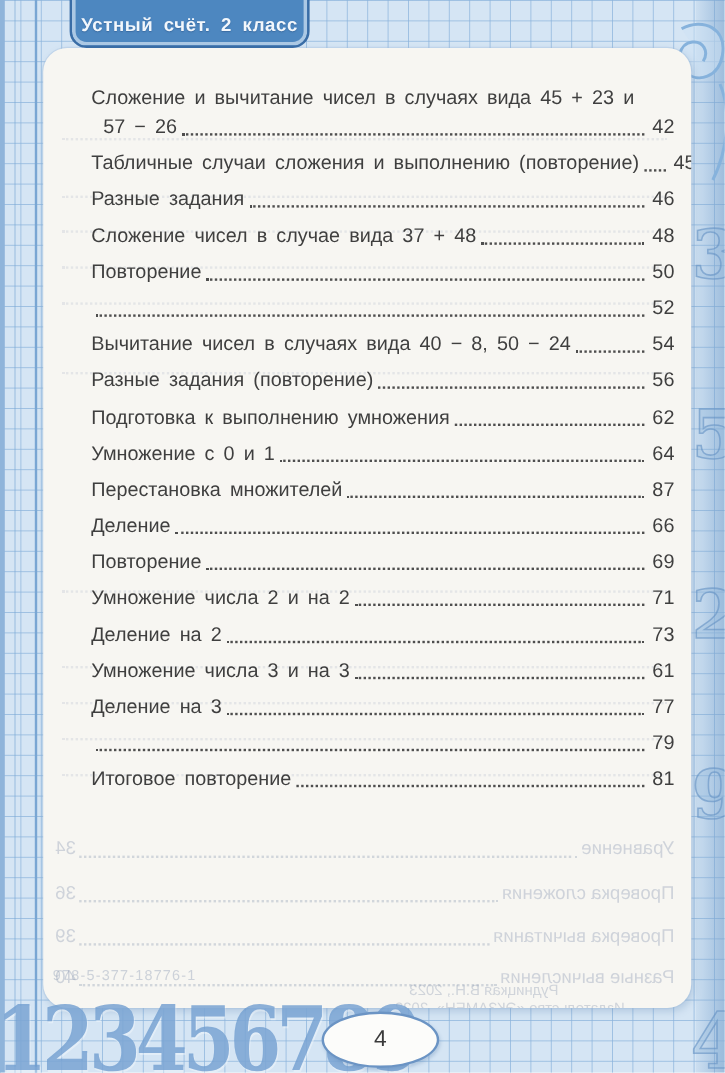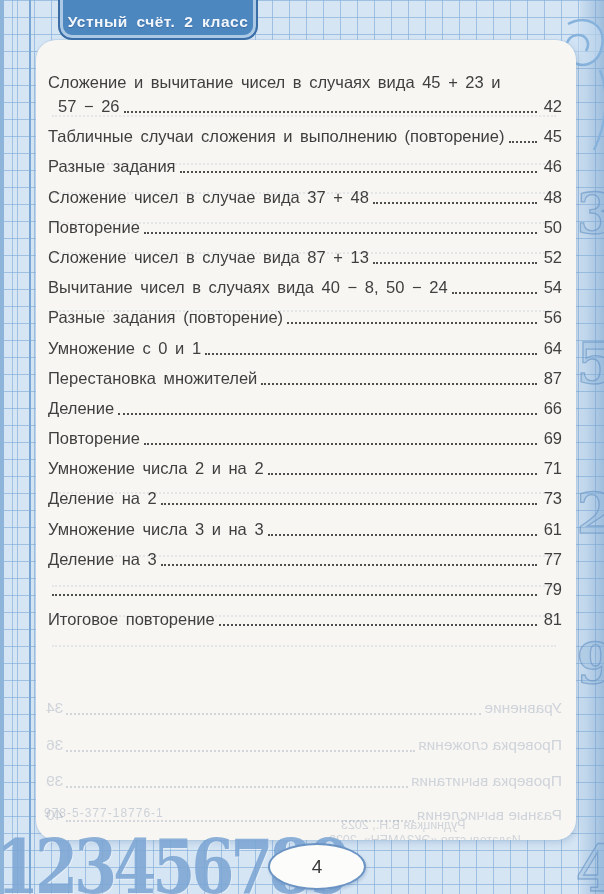--- a/index.html
+++ b/index.html
@@ -48,21 +48,21 @@
 
   
   .panel{
     position:absolute;left:36px;top:40px;width:540px;height:800px;
     background:#f7f6f2;border-radius:20px;
     box-shadow:0 0 0 1px rgba(160,190,220,.35), 2px 3px 6px rgba(90,130,175,.25);
     z-index:2;overflow:hidden;
   }
 
   
-  .toc{position:relative;padding:30px 14px 0 12px;z-index:3;}
+  .toc{position:relative;padding:30px 14px 0 12px;z-index:3;margin-left:28px;}
   .toc-entry{margin-bottom:6.2px;color:#3f3f3f;font-size:16.5px;}
   .toc-line1{line-height:24px;word-spacing:3px;white-space:nowrap;}
   .toc-flex{display:flex;line-height:24px;}
   .toc-flex.indent{padding-left:10px;}
   .toc-title{white-space:nowrap;word-spacing:3px;}
   .dots{flex:1;border-bottom:2.2px dotted #4e4e4e;margin:0 3px 5px 4px;min-width:18px;}
   .toc-page{min-width:22px;text-align:right;white-space:nowrap;}
 
   
   .ghost-row{
@@ -194,37 +194,43 @@
         </div>
         <div class="toc-entry">
           <div class="toc-flex">
             <span class="toc-title">Повторение</span>
             <span class="dots"></span>
             <span class="toc-page">50</span>
           </div>
         </div>
         <div class="toc-entry">
           <div class="toc-flex">
-            <span class="toc-title">Сложение чисел в случае вида 87 + 13</span>
             <span class="dots"></span>
             <span class="toc-page">52</span>
           </div>
         </div>
         <div class="toc-entry">
           <div class="toc-flex">
             <span class="toc-title">Вычитание чисел в случаях вида 40 − 8, 50 − 24</span>
             <span class="dots"></span>
             <span class="toc-page">54</span>
           </div>
         </div>
         <div class="toc-entry">
           <div class="toc-flex">
             <span class="toc-title">Разные задания (повторение)</span>
             <span class="dots"></span>
             <span class="toc-page">56</span>
+          </div>
+        </div>
+        <div class="toc-entry">
+          <div class="toc-flex">
+            <span class="toc-title">Подготовка к выполнению умножения</span>
+            <span class="dots"></span>
+            <span class="toc-page">62</span>
           </div>
         </div>
         <div class="toc-entry">
           <div class="toc-flex">
             <span class="toc-title">Умножение с 0 и 1</span>
             <span class="dots"></span>
             <span class="toc-page">64</span>
           </div>
         </div>
         <div class="toc-entry">

